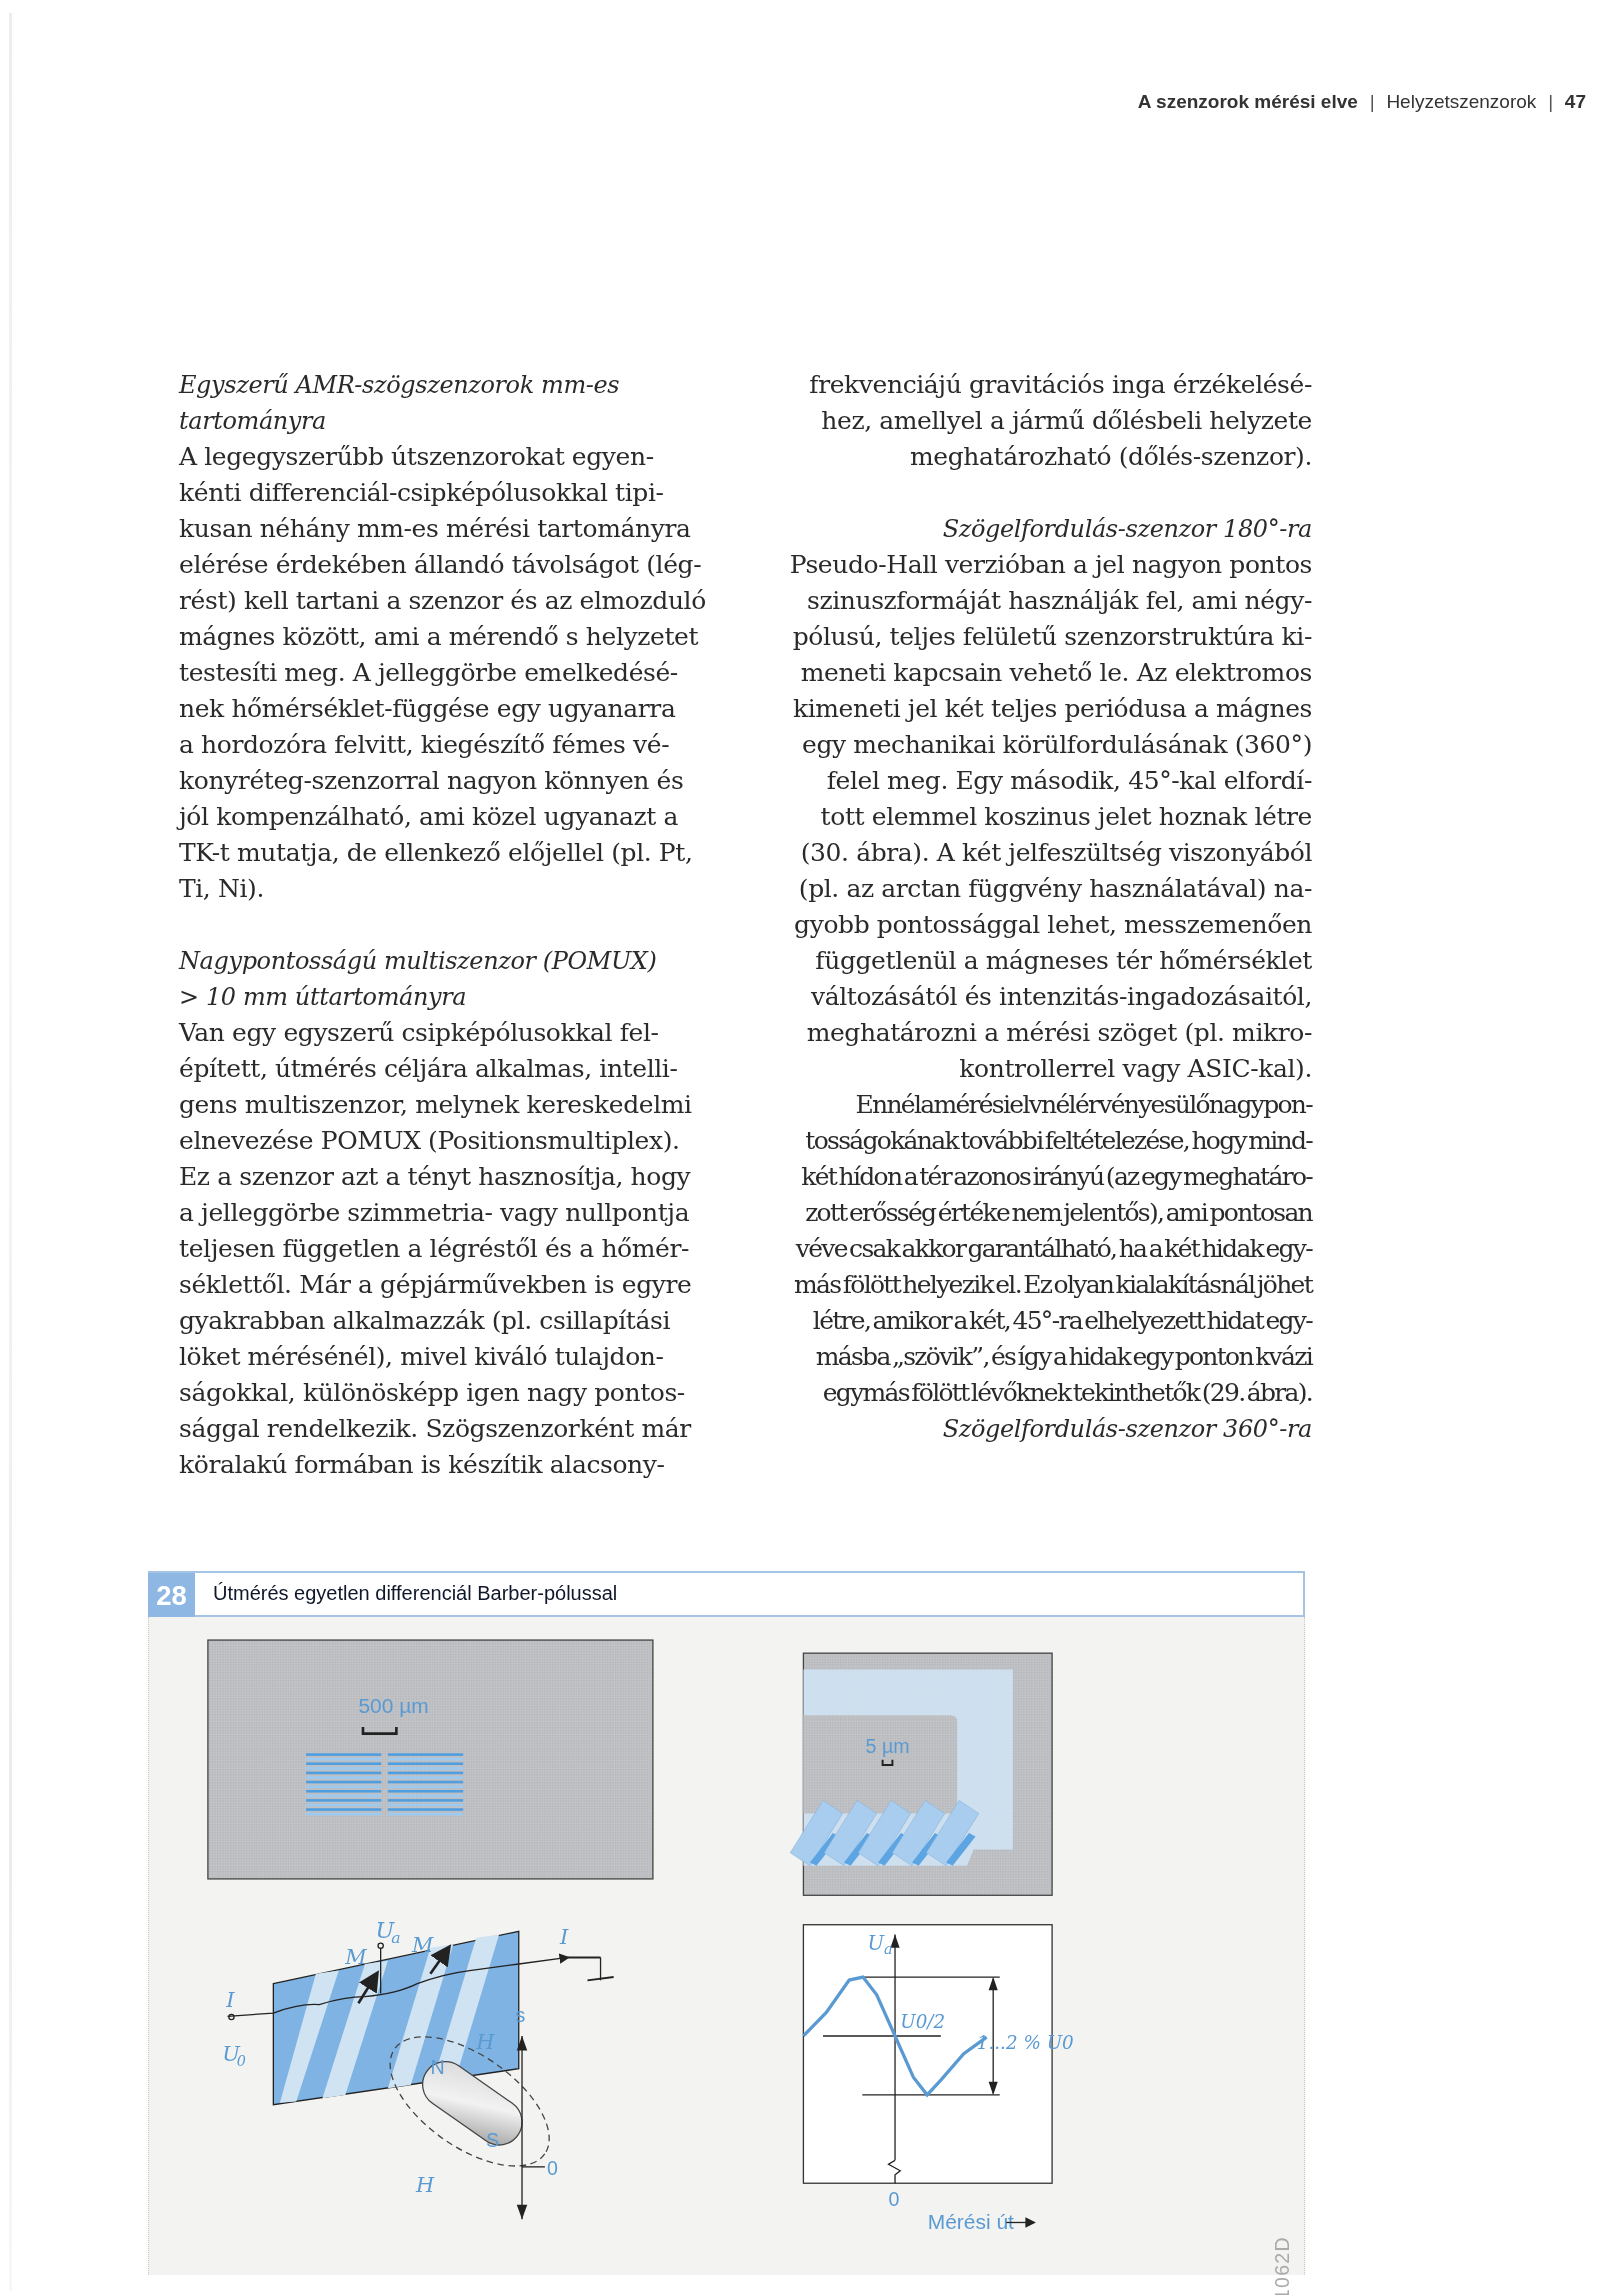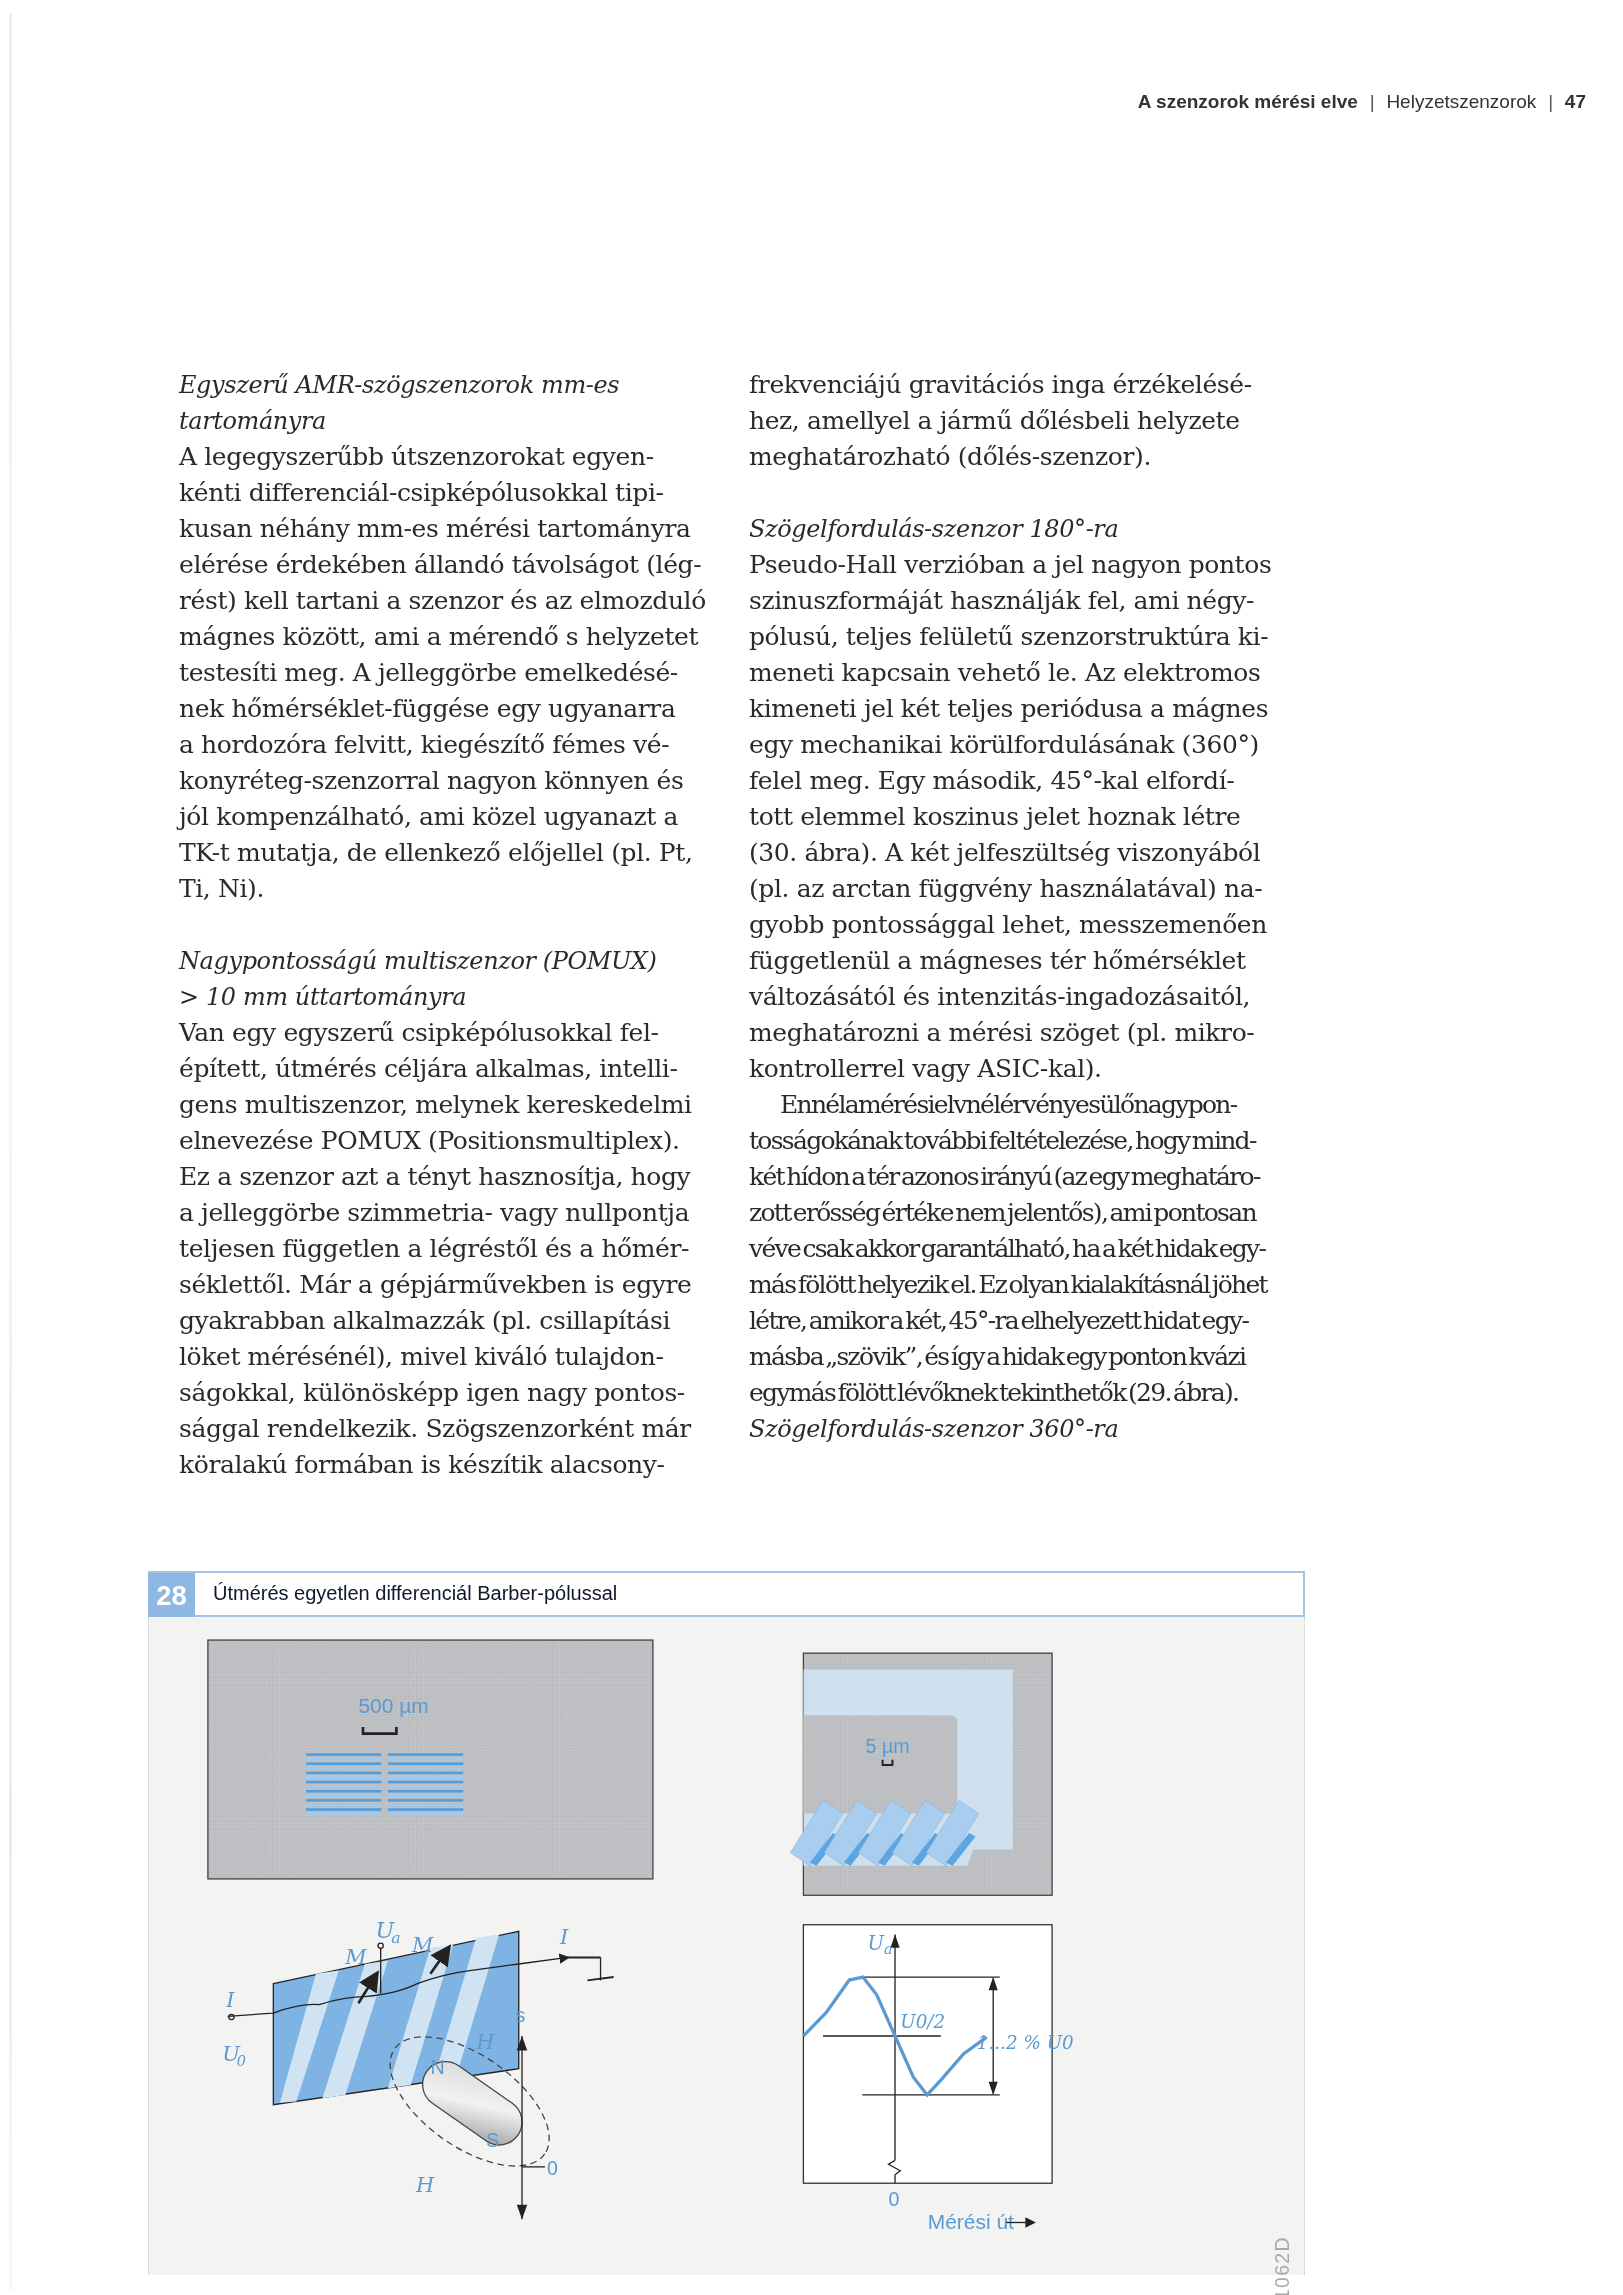--- a/index.html
+++ b/index.html
@@ -10,21 +10,21 @@
   .scan-edge { position: absolute; left: 9.2px; top: 13px; width: 2.6px; height: 2278px;
     background: linear-gradient(to bottom, #e9e9e9, #f4f4f4 40%, #e6e6e6 80%, #f6f6f6); opacity: .8; }
   .running-head {
     position: absolute; top: 91px; right: 37px; left: 916px; text-align: right;
     font-family: "Liberation Sans", sans-serif; font-size: 19px; color: #333;
   }
   .running-head .bold { font-weight: bold; }
   .running-head .sep { color: #555; margin: 0 11.8px; font-weight: normal; }
   .column { position: absolute; top: 367px; width: 563px; font-size: 25px; line-height: 36px; letter-spacing: -0.4px; }
   .col-left { left: 152px; margin-left: 27px; }
-  .col-right { left: 749px; }
+  .col-right { left: 749px; text-align: right; }
   .column p { margin: 0; }
   .heading { font-style: italic; font-size: 24px; line-height: 36px; }
   .gap { height: 36px; }
   .indent { text-indent: 31px; }
   .tight { letter-spacing: -1.7px; word-spacing: -3.9px; }
 
   
   .figure { position: absolute; left: 148px; top: 1571px; width: 1159px; height: 897px; }
   .fig-header { position: absolute; left: 0; top: 0; width: 1157px; height: 46px;
     border: 2px solid #a4c4e6; border-left: none; background: #fff; box-sizing: border-box; }

